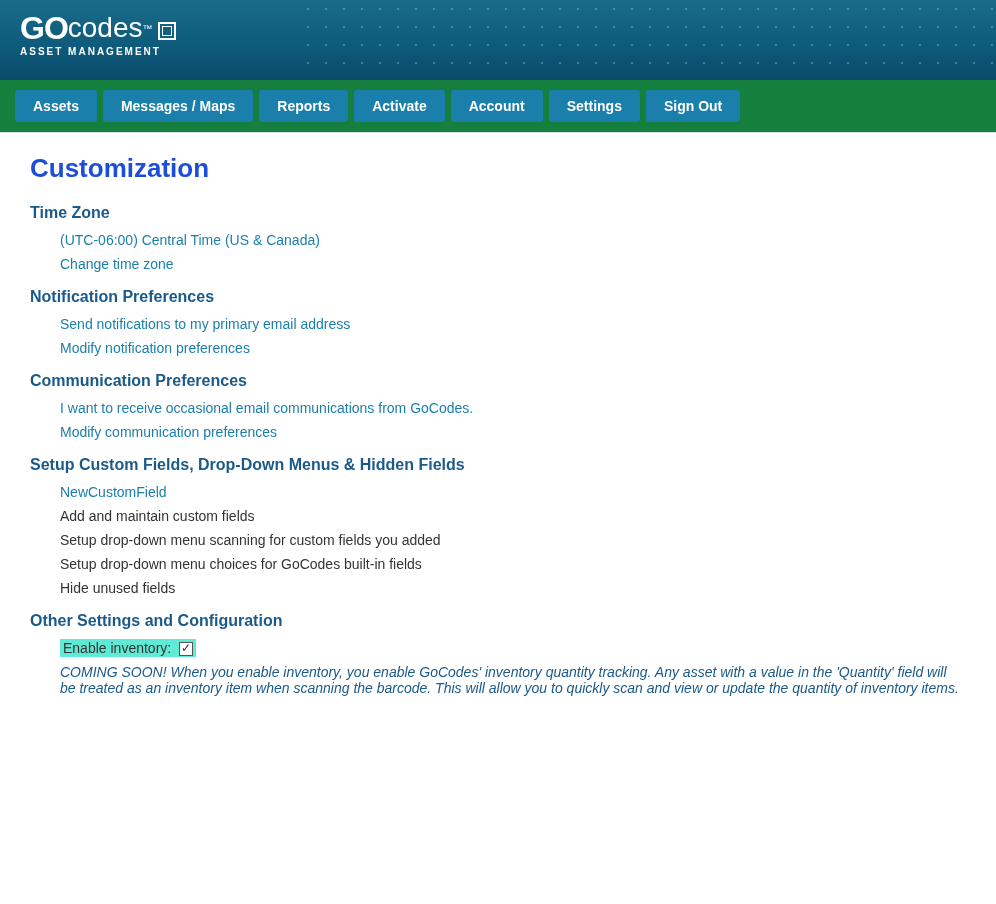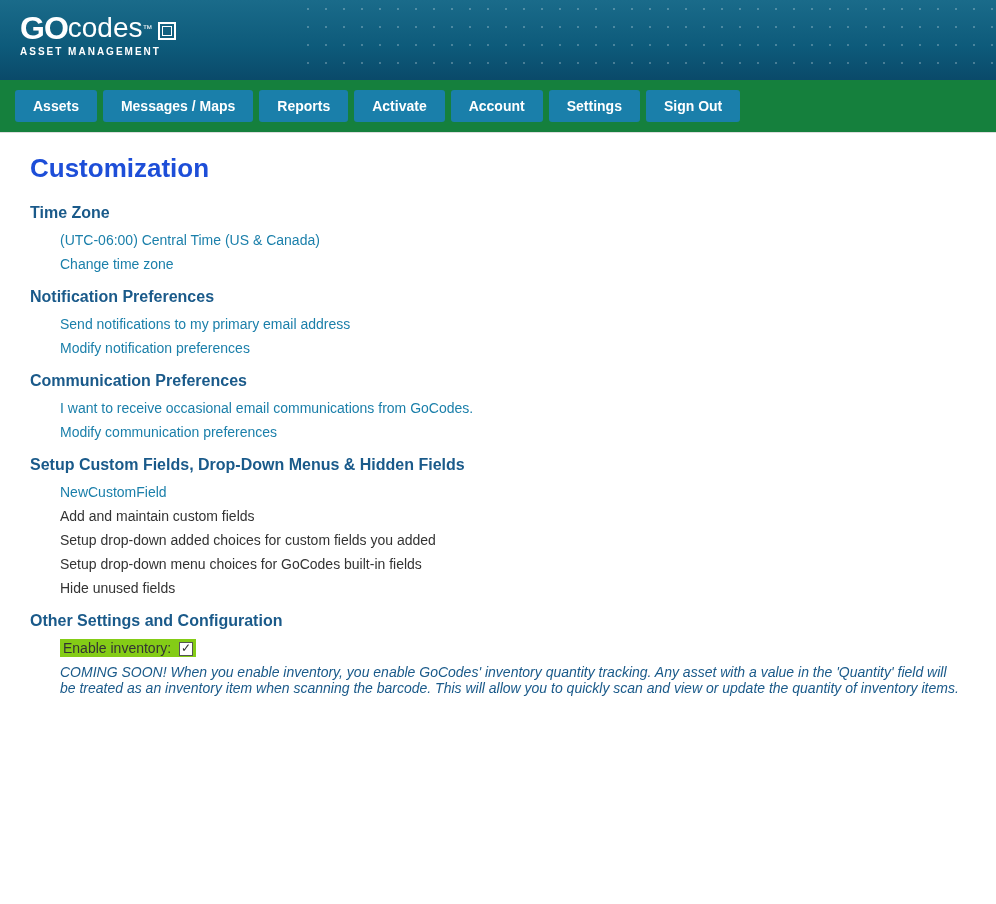--- a/index.html
+++ b/index.html
@@ -206,28 +206,28 @@
       <a href="#" class="link">Modify communication preferences</a>
     </div>
   </div>
 
   <div class="section-block">
     <div class="section-title">Setup Custom Fields, Drop-Down Menus &amp; Hidden Fields</div>
     <div class="section-item">
       <a href="#" class="link">NewCustomField</a>
     </div>
     <div class="section-item static-text">Add and maintain custom fields</div>
-    <div class="section-item static-text">Setup drop-down added choices for custom fields you added</div>
+    <div class="section-item static-text">Setup drop-down menu scanning for custom fields you added</div>
     <div class="section-item static-text">Setup drop-down menu choices for GoCodes built-in fields</div>
     <div class="section-item static-text">Hide unused fields</div>
   </div>
 
   <div class="section-block">
     <div class="section-title">Other Settings and Configuration</div>
     <div class="section-item">
-      <span style="background:#84cc16; padding: 1px 3px;">
+      <span style="background:#5eead4; padding: 1px 3px;">
         <span>Enable inventory:</span>
         <span class="checkbox-inline"></span>
       </span>
     </div>
     <div class="coming-soon">COMING SOON! When you enable inventory, you enable GoCodes' inventory quantity tracking. Any asset with a value in the 'Quantity' field will be treated as an inventory item when scanning the barcode. This will allow you to quickly scan and view or update the quantity of inventory items.</div>
   </div>
 </div>
 
 </body></html>

